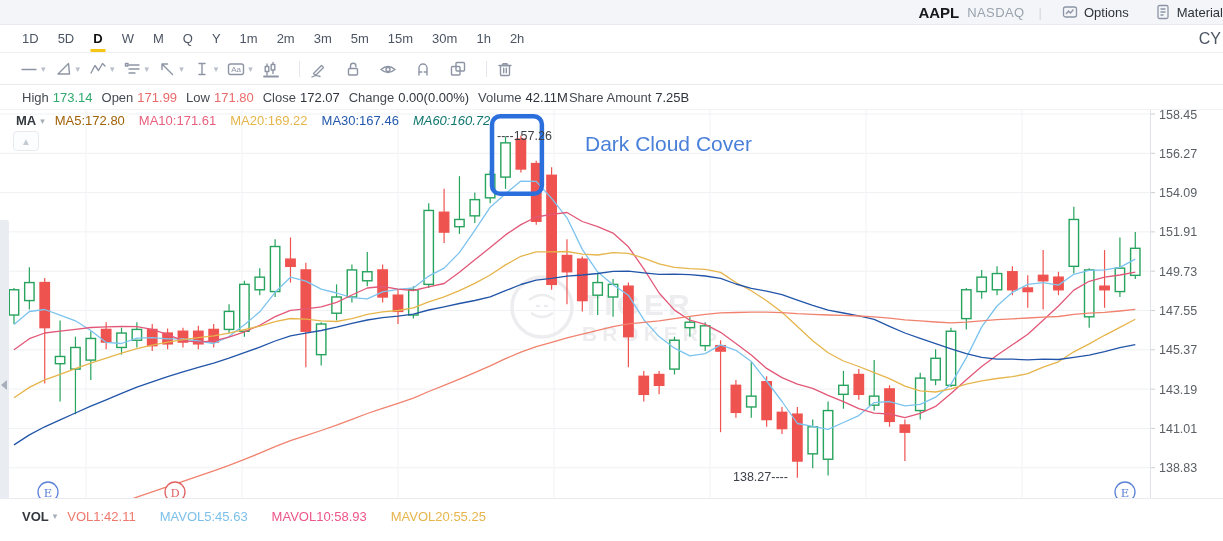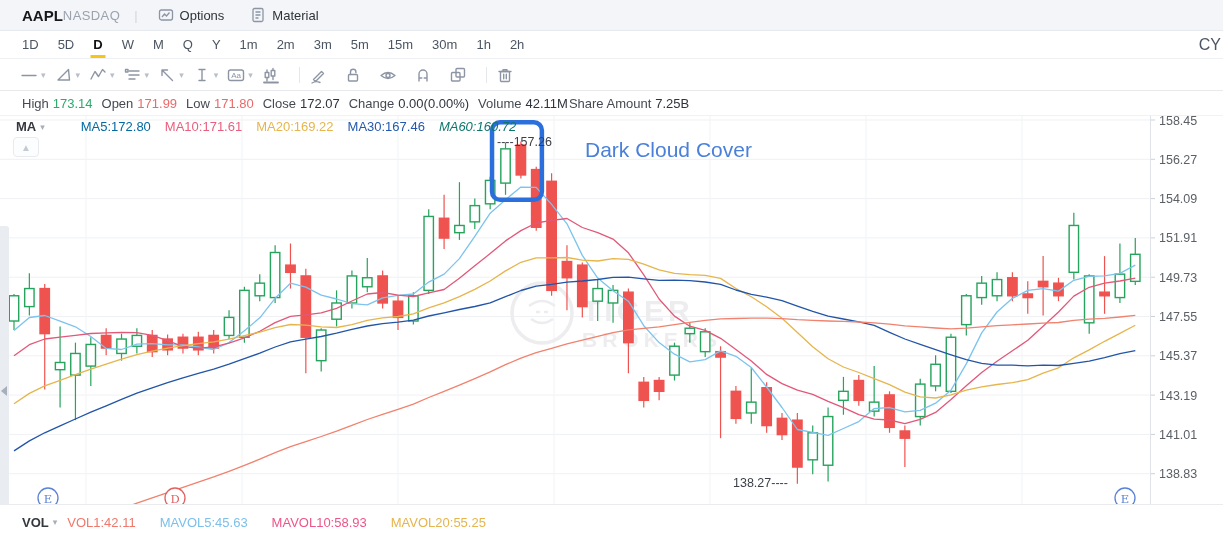--- a/index.html
+++ b/index.html
@@ -1,21 +1,21 @@
 <!DOCTYPE html>
 <html><head>
 <meta charset="utf-8">
 <style>
   * { margin:0; padding:0; box-sizing:border-box; }
   html,body { width:1223px; height:541px; overflow:hidden; background:#fff;
     font-family:"Liberation Sans", sans-serif; }
-  .topbar { height:31px; background:#f3f5f8; display:flex; align-items:center;
-    padding-left:22px; border-bottom:1px solid #e7eaee; }
+  .topbar { height:25px; background:#f3f5f8; display:flex; align-items:center;
+    padding-left:22px; border-bottom:1px solid #e7eaee;justify-content:flex-end; }
   .symbol { font-size:15px; font-weight:bold; color:#16181c; }
-  .exchange { font-size:13px; color:#9aa3ae; letter-spacing:.4px; }
+  .exchange { font-size:13px; color:#9aa3ae; margin-left:8px; letter-spacing:.4px; }
   .divider { color:#d2d7dd; margin-left:14px; font-size:13px; }
   .topbtn { display:flex; align-items:center; margin-left:20px; cursor:pointer; }
   .topbtn svg { margin-right:6px; }
   .topbtn span { font-size:13px; color:#2e3338; }
   .tfrow { height:28px; background:#fff; display:flex; align-items:center;
     padding-left:22px; border-bottom:1px solid #eef0f3; position:relative; }
   .tf-item { font-size:13px; color:#4b5563; margin-right:19px; cursor:pointer; position:relative; }
   .tf-item.active { color:#111; font-weight:bold; }
   .tf-item.active::after { content:""; position:absolute; left:50%; transform:translateX(-50%);
     bottom:-6px; width:15px; height:3px; background:#f7c614; }
@@ -410,21 +410,21 @@
       </g>
       <g>
         <circle cx="1125" cy="382" r="10" fill="#fff" stroke="#5b82d6" stroke-width="1.3"></circle>
         <text x="1125" y="386.5" font-size="11.5" fill="#5b82d6" text-anchor="middle" font-family="DejaVu Serif, serif">E</text>
       </g>
     </svg>
 
   <div class="ma-legend">
     <span class="lg-label">MA</span>
     <span class="lg-caret">▾</span>
-  <span class="lg-item" style="color: #0369a1; margin-left: 26px;">MA5:172.80</span>
+  <span class="lg-item" style="color: #a16207;">MA5:172.80</span>
       <span class="lg-item" style="color: rgb(232, 95, 125);">MA10:171.61</span>
       <span class="lg-item" style="color: rgb(230, 181, 76);">MA20:169.22</span>
       <span class="lg-item" style="color: rgb(36, 88, 173);">MA30:167.46</span>
       <span class="lg-item" style="color: #0f766e; font-style: italic;">MA60:160.72</span>
     </div>
 
   <div class="collapse-btn">▲</div>
 
   <div class="left-strip">
     <div class="arrow"></div>

